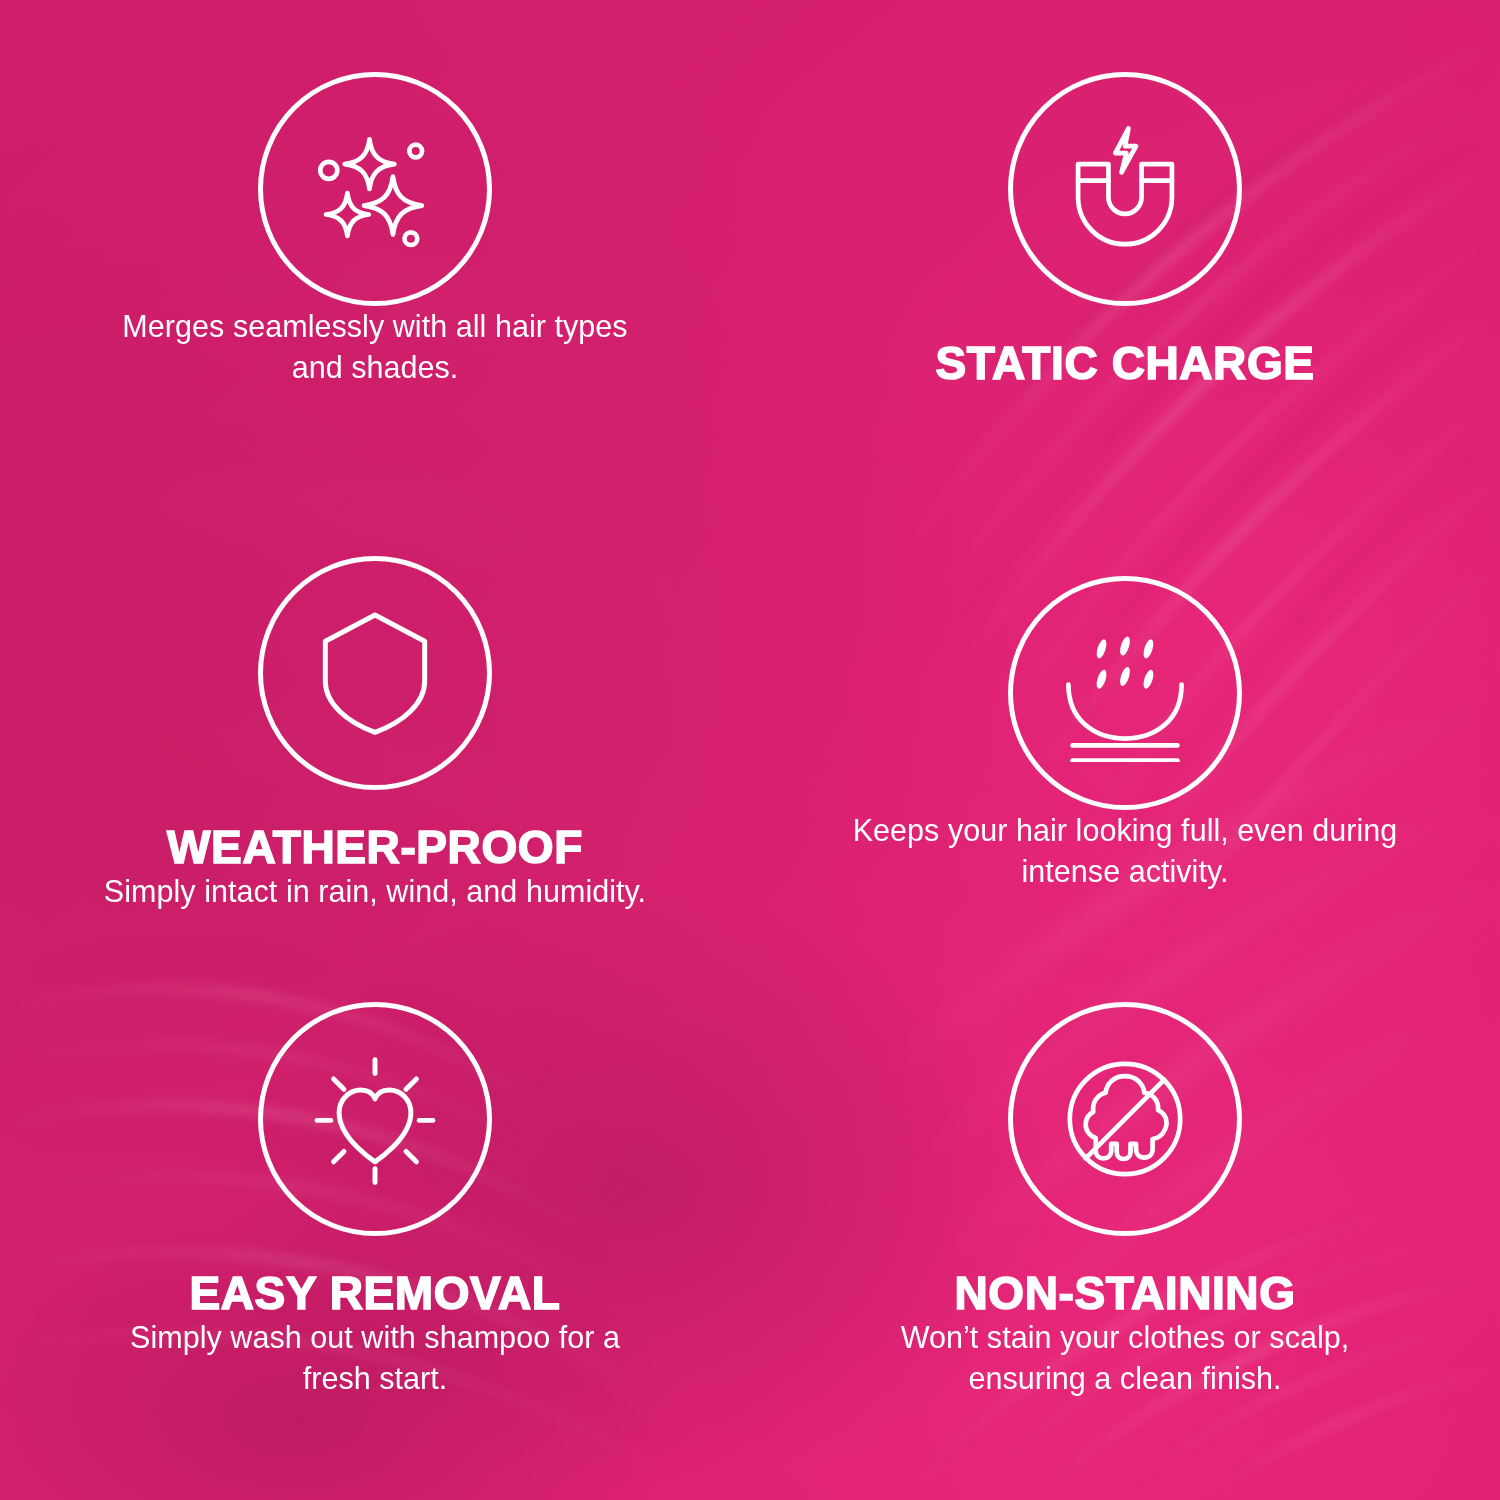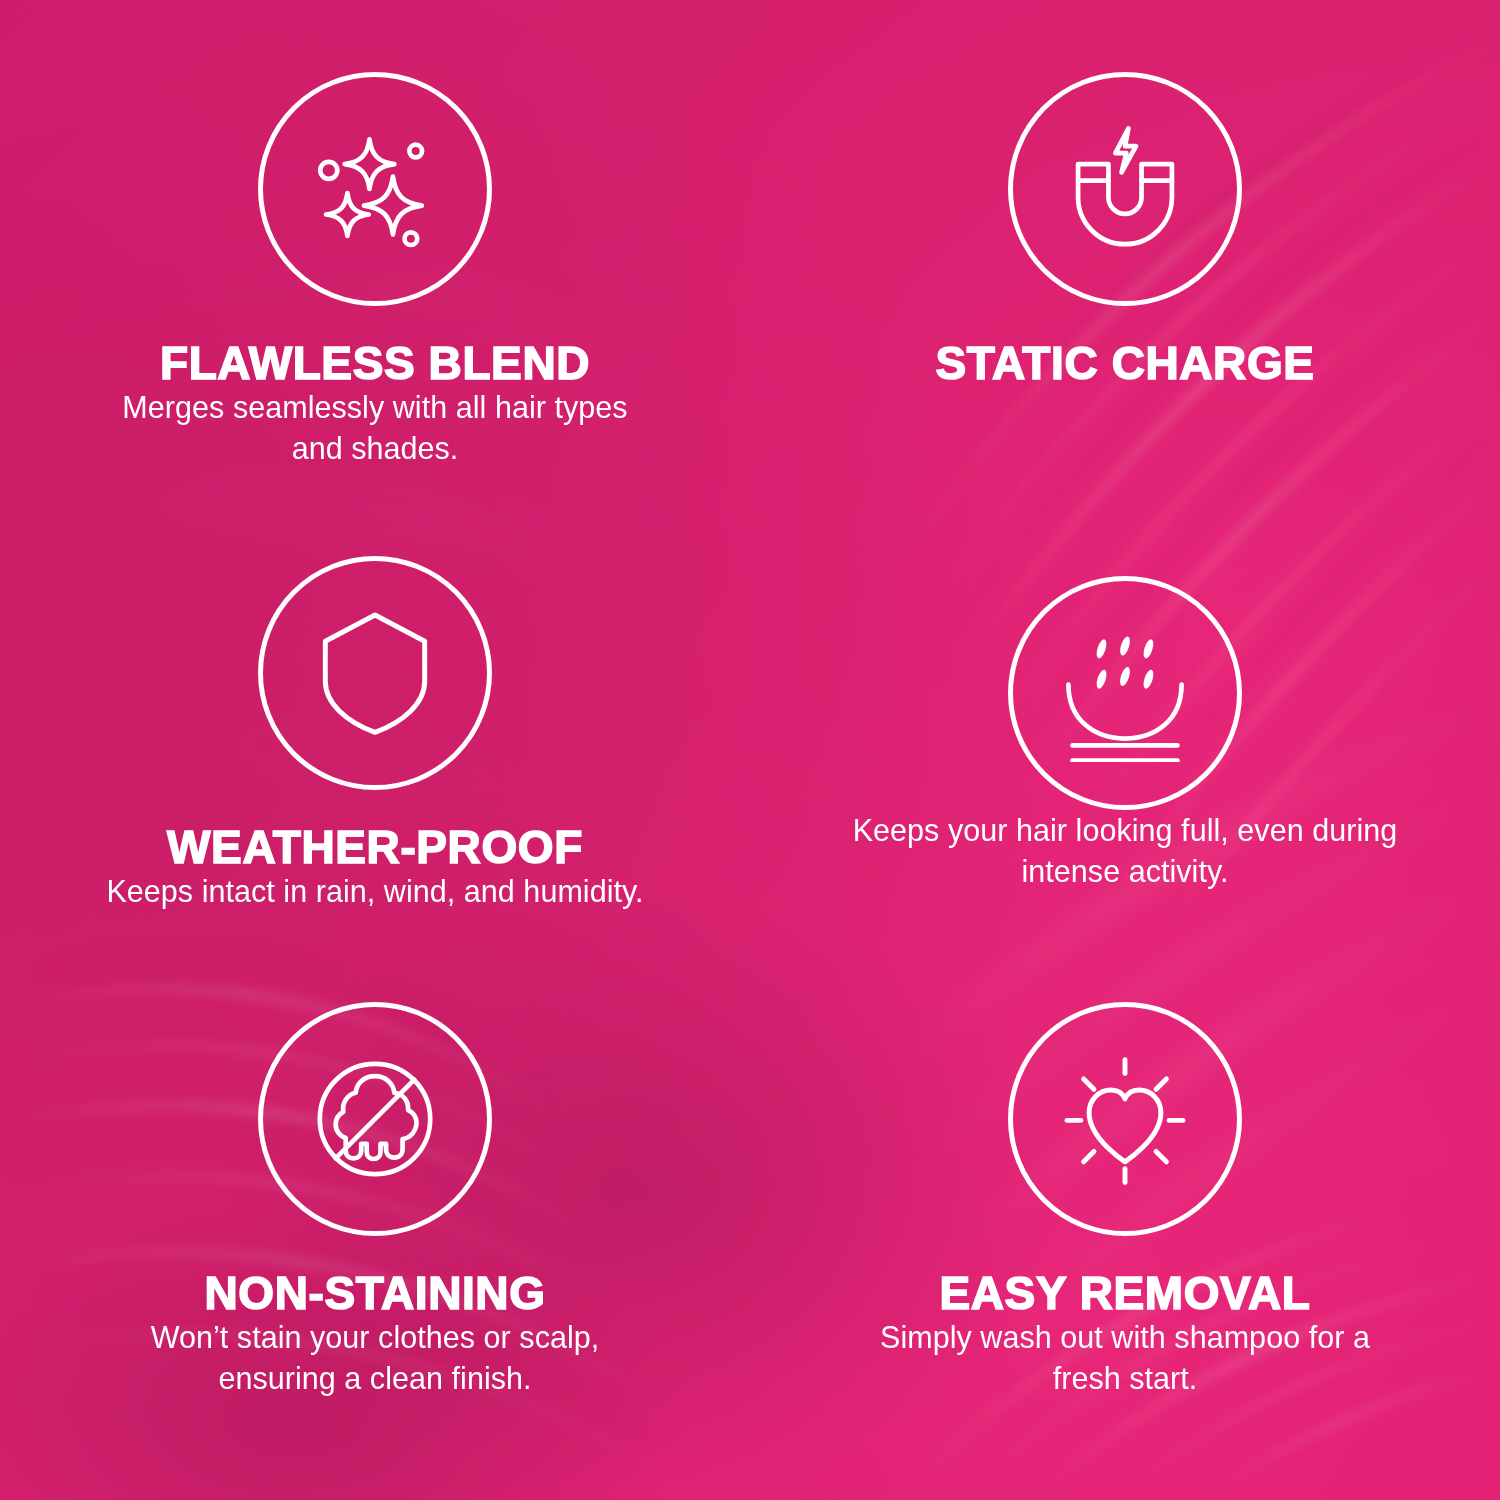--- a/index.html
+++ b/index.html
@@ -197,21 +197,20 @@
     <div class="medallion">
       <svg viewBox="0 0 100 100" fill="none" stroke="#fff" stroke-width="3.4" stroke-linejoin="round" stroke-linecap="round">
         <path d="M46 14 C47.5 25.5 52.5 30.5 64 32 C52.5 33.5 47.5 38.5 46 50 C44.5 38.5 39.5 33.5 28 32 C39.5 30.5 44.5 25.5 46 14 Z"></path>
         <path d="M63 41 C64.8 54.5 70.5 60.2 84 62 C70.5 63.8 64.8 69.5 63 83 C61.2 69.5 55.5 63.8 42 62 C55.5 60.2 61.2 54.5 63 41 Z"></path>
         <path d="M30 53 C31.3 63 35.5 67.2 45.5 68.5 C35.5 69.8 31.3 74 30 84 C28.7 74 24.5 69.8 14.5 68.5 C24.5 67.2 28.7 63 30 53 Z"></path>
         <circle cx="16.5" cy="36.5" r="6.2"></circle>
         <circle cx="79.5" cy="22.5" r="4.6"></circle>
         <circle cx="76" cy="86" r="4.6"></circle>
       </svg>
     </div>
-    <div class="title">FLAWLESS BLEND</div>
     <div class="desc">Merges seamlessly with all hair types and shades.</div>
   </div>
 
   <div class="cell">
     <div class="medallion">
       <svg viewBox="0 0 100 100" fill="none" stroke="#fff" stroke-width="3.4" stroke-linejoin="round" stroke-linecap="round">
         <path d="M16 32 L16 56 C16 74.8 31.2 90 50 90 C68.8 90 84 74.8 84 56 L84 32 L62 32 L62 56 C62 62.6 56.6 68 50 68 C43.4 68 38 62.6 38 56 L38 32 Z"></path>
         <path d="M16 44 L38 44"></path>
         <path d="M62 44 L84 44"></path>
         <path d="M52.5 6 L43 24 L51 24 L47.5 38 L58 19 L50 19 Z"></path>
@@ -220,40 +219,64 @@
     <div class="title">STATIC CHARGE</div>
   </div>
 
   <div class="cell">
     <div class="medallion">
       <svg viewBox="0 0 100 100" fill="none" stroke="#fff" stroke-width="3.6" stroke-linejoin="round" stroke-linecap="round">
         <path d="M50 8 L86 27 L86 56 C86 72 70.5 85.5 50 93 C29.5 85.5 14 72 14 56 L14 27 Z"></path>
       </svg>
     </div>
     <div class="title">WEATHER-PROOF</div>
-    <div class="desc">Keeps intact in rain, wind, and humidity.</div>
+    <div class="desc">Simply intact in rain, wind, and humidity.</div>
   </div>
 
   <div class="cell">
     <div class="medallion">
       <svg viewBox="0 0 100 100" fill="none" stroke="#fff" stroke-width="3.4" stroke-linejoin="round" stroke-linecap="round">
         <g fill="#fff" stroke="none">
           <ellipse cx="33" cy="18" rx="2.9" ry="7.2" transform="rotate(18 33 18)"></ellipse>
           <ellipse cx="50" cy="16" rx="2.9" ry="7.2" transform="rotate(18 50 16)"></ellipse>
           <ellipse cx="67" cy="18" rx="2.9" ry="7.2" transform="rotate(18 67 18)"></ellipse>
           <ellipse cx="33" cy="40" rx="2.9" ry="7.2" transform="rotate(18 33 40)"></ellipse>
           <ellipse cx="50" cy="38" rx="2.9" ry="7.2" transform="rotate(18 50 38)"></ellipse>
           <ellipse cx="67" cy="40" rx="2.9" ry="7.2" transform="rotate(18 67 40)"></ellipse>
         </g>
         <path d="M9 44 C9 70 28.5 83 50 83 C71.5 83 91 70 91 44"></path>
         <path d="M12 88 L88 88"></path>
         <path d="M12 99 L88 99"></path>
       </svg>
     </div>
     <div class="desc">Keeps your hair looking full, even during intense activity.</div>
+  </div>
+
+  <div class="cell">
+    <div class="medallion">
+      <svg viewBox="0 0 100 100" fill="none" stroke="#fff" stroke-width="3.6" stroke-linejoin="round" stroke-linecap="round">
+        <path d="M50 81
+                 C50 81 24 64.5 24 45.5
+                 C24 36 31.2 29 39.8 29
+                 C45 29 48.4 31.6 50 35.4
+                 C51.6 31.6 55 29 60.2 29
+                 C68.8 29 76 36 76 45.5
+                 C76 64.5 50 81 50 81 Z"></path>
+        <path d="M50 7 L50 17"></path>
+        <path d="M50 86 L50 96"></path>
+        <path d="M8 51 L18 51"></path>
+        <path d="M82 51 L92 51"></path>
+        <path d="M20 21 L27.5 28.5"></path>
+        <path d="M72.5 73.5 L80 81"></path>
+        <path d="M80 21 L72.5 28.5"></path>
+        <path d="M27.5 73.5 L20 81"></path>
+      </svg>
+    </div>
+    <div class="title">EASY REMOVAL</div>
+    <div class="desc">Simply wash out with shampoo for a fresh start.</div>
   </div>
 
   <div class="cell">
     <div class="medallion">
       <svg viewBox="0 0 100 100" fill="none" stroke="#fff" stroke-width="3.4" stroke-linejoin="round" stroke-linecap="round">
         <circle cx="50" cy="50" r="40"></circle>
         <path d="M21.5 78.5 L78.5 21.5"></path>
         <path d="M50 19
                  C58 19 63.5 24.5 64 31
                  C70.5 32 74.5 37 74 43.5
@@ -274,37 +297,13 @@
                  C24.5 62.5 21.5 58.5 21.5 54
                  C21.5 50 23.8 46.5 27 44.8
                  C26 38 30 32.4 36 31
                  C36.6 24.4 42 19 50 19 Z"></path>
       </svg>
     </div>
     <div class="title">NON-STAINING</div>
     <div class="desc">Won’t stain your clothes or scalp, ensuring a clean finish.</div>
   </div>
 
-  <div class="cell">
-    <div class="medallion">
-      <svg viewBox="0 0 100 100" fill="none" stroke="#fff" stroke-width="3.6" stroke-linejoin="round" stroke-linecap="round">
-        <path d="M50 81
-                 C50 81 24 64.5 24 45.5
-                 C24 36 31.2 29 39.8 29
-                 C45 29 48.4 31.6 50 35.4
-                 C51.6 31.6 55 29 60.2 29
-                 C68.8 29 76 36 76 45.5
-                 C76 64.5 50 81 50 81 Z"></path>
-        <path d="M50 7 L50 17"></path>
-        <path d="M50 86 L50 96"></path>
-        <path d="M8 51 L18 51"></path>
-        <path d="M82 51 L92 51"></path>
-        <path d="M20 21 L27.5 28.5"></path>
-        <path d="M72.5 73.5 L80 81"></path>
-        <path d="M80 21 L72.5 28.5"></path>
-        <path d="M27.5 73.5 L20 81"></path>
-      </svg>
-    </div>
-    <div class="title">EASY REMOVAL</div>
-    <div class="desc">Simply wash out with shampoo for a fresh start.</div>
-  </div>
-
 </div>
 
 </body></html>

